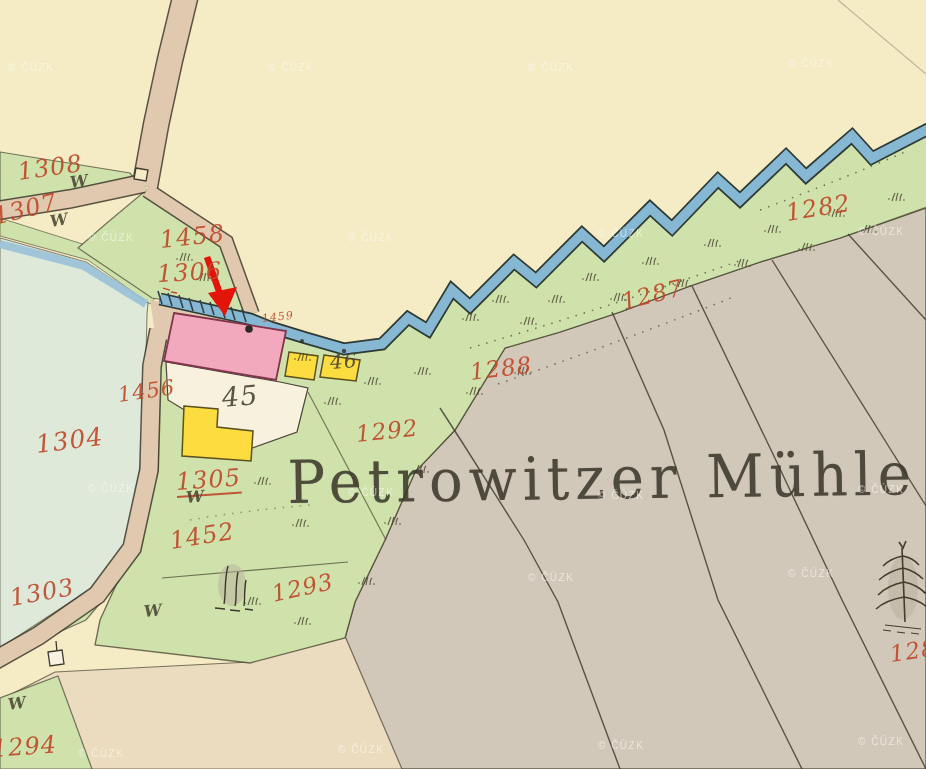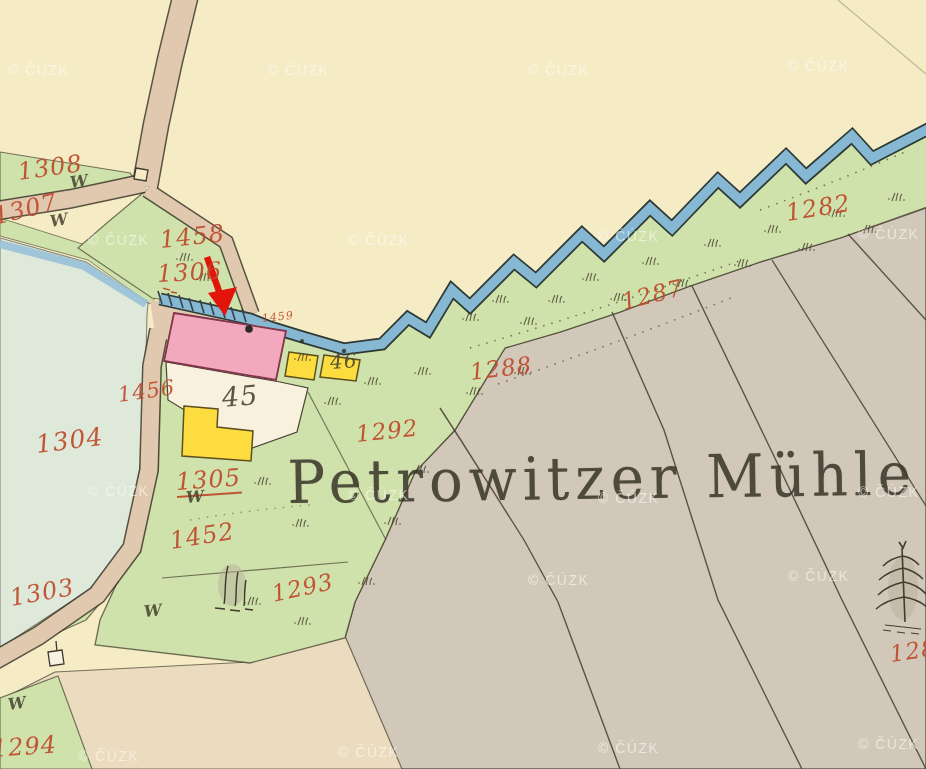--- a/index.html
+++ b/index.html
@@ -11,21 +11,21 @@
   #labels{position:absolute;left:0;top:0;width:100%;height:100%;z-index:2;pointer-events:none;}
   .lbl{
     position:absolute;white-space:nowrap;font-style:italic;
     color:#bf4a2c;opacity:.92;transform-origin:left center;
     font-family:"DejaVu Serif",serif;letter-spacing:1px;
   }
   .lbl.dark{color:#4a4535;opacity:.9;}
   .lbl.u{border-bottom:2px solid currentColor;padding-bottom:0px;}
   .wmark{
     position:absolute;font-family:"Liberation Sans",sans-serif;
-    font-size:14px;letter-spacing:1.5px;color:rgba(252,252,246,.58);
+    font-size:10px;letter-spacing:1.5px;color:rgba(252,252,246,.58);
     z-index:3;pointer-events:none;white-space:nowrap;
   }
   #map-title{
     position:absolute;left:287px;top:448px;z-index:2;white-space:nowrap;
     font-family:"DejaVu Serif",serif;font-size:56px;font-weight:500;
     letter-spacing:6px;color:#3b372b;opacity:.87;
     transform:rotate(-0.8deg) scaleY(1.06);transform-origin:left top;
     text-shadow:0 0 1px rgba(60,55,40,.35);pointer-events:none;
   }
   .mmark{

